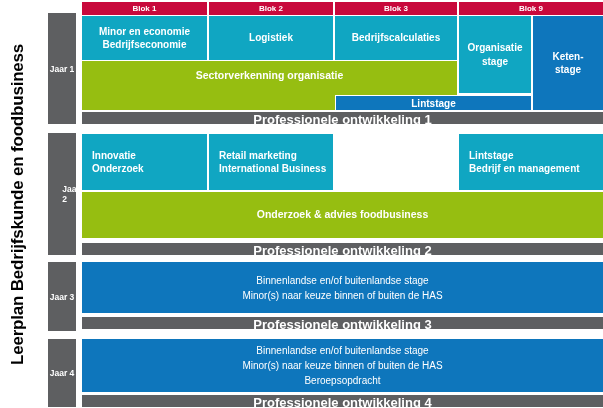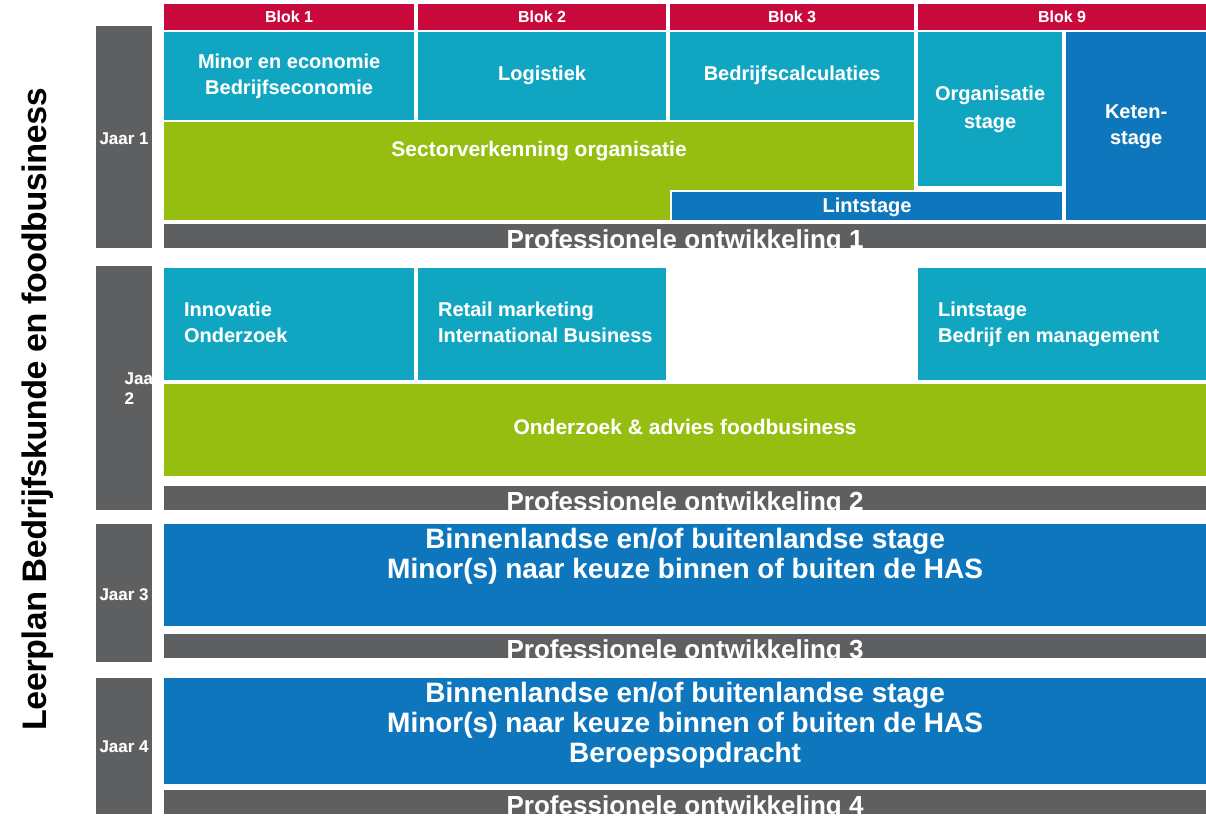--- a/index.html
+++ b/index.html
@@ -41,22 +41,22 @@
   .lint {
     display:flex; align-items:center; justify-content:center;
     color:#fff; font-weight:bold; font-size:10px;
     border-top:1px solid #fff; border-left:1px solid #fff;text-align:center;
   }
   .prof-bar {
     background:var(--gray); color:#fff; font-weight:bold; font-size:13px;
     display:flex; justify-content:center;
   }
   .bigbox {
-    color:#fff; font-weight:bold; font-size:14px; line-height:15px;
-    display:flex; flex-direction:column; align-items:center; justify-content:flex-start;
+    color:#fff; font-weight:normal; font-size:10px; line-height:15px;
+    display:flex; flex-direction:column; align-items:center; justify-content:center;
     text-align:center;
   }
 </style>
 </head>
 <body>
 
 <div class="canvas">
 
   <div class="abs vtitle">Leerplan Bedrijfskunde en foodbusiness</div>
 

